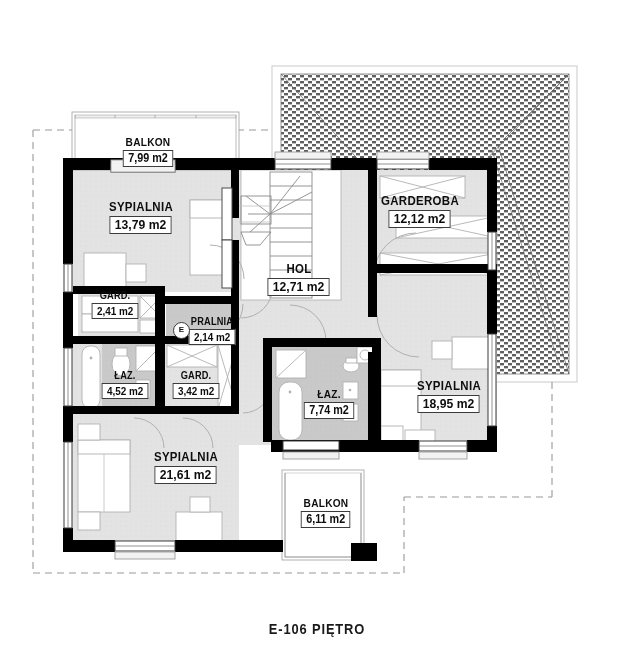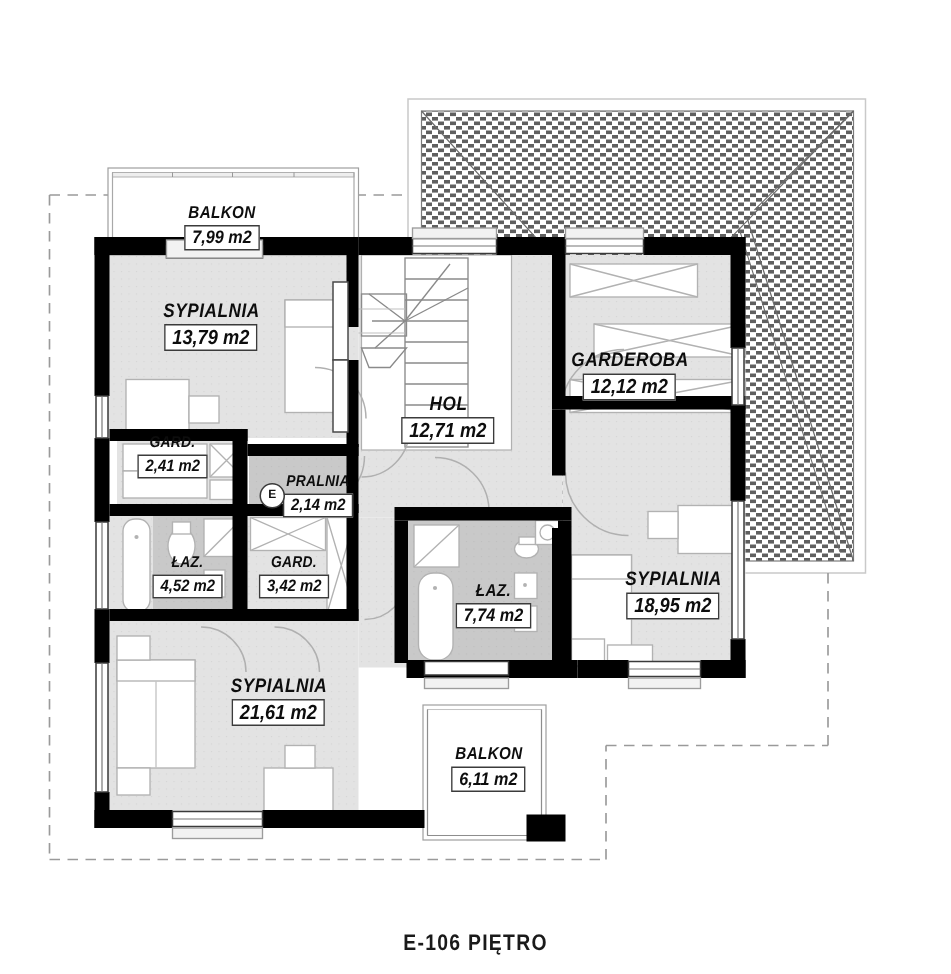--- a/index.html
+++ b/index.html
@@ -4,21 +4,21 @@
 <style>
   html,body{margin:0;padding:0;background:#ffffff;}
   body{font-family:"Liberation Sans",sans-serif;}
   #stage{position:relative;width:634px;height:649px;background:#ffffff;overflow:hidden;}
   #plan{position:absolute;left:0;top:0;width:634px;height:649px;}
   #title{
     position:absolute;left:0;top:620px;width:634px;text-align:center;
     font-family:"Liberation Sans",sans-serif;font-size:15px;font-weight:700;
     letter-spacing:1px;color:#1a1a1a;transform:scaleX(.86);transform-origin:center;
   }
-  .lbl{position:absolute;text-align:center;pointer-events:none;font-style:italic;}
+  .lbl{position:absolute;text-align:center;pointer-events:none;}
   .lbl .nm{
     font-family:"Liberation Sans",sans-serif;font-weight:700;color:#0d0d0d;
     line-height:1.05;white-space:nowrap;display:block;transform:scaleX(.88);
   }
   .lbl .ar{
     display:inline-block;margin-top:2px;padding:1px 5px 1px 5px;
     border:1px solid #3b3b3b;background:#ffffff;
     font-family:"Liberation Sans",sans-serif;font-weight:700;color:#0d0d0d;
     line-height:1.1;white-space:nowrap;transform:scaleX(.9);
   }
@@ -350,21 +350,21 @@
   <div class="lbl mid" style="left:284px;top:388px;width:90px;">
     <span class="nm">ŁAZ.</span>
     <span class="ar">7,74 m2</span>
   </div>
 
   <div class="lbl mid" style="left:281px;top:497px;width:90px;">
     <span class="nm">BALKON</span>
     <span class="ar">6,11 m2</span>
   </div>
 
-  <div class="lbl big" style="left:360px;top:194px;width:120px;margin-top:39px;">
+  <div class="lbl big" style="left:360px;top:194px;width:120px;">
     <span class="nm">GARDEROBA</span>
     <span class="ar">12,12 m2</span>
   </div>
 
   <div class="lbl big" style="left:389px;top:379px;width:120px;">
     <span class="nm">SYPIALNIA</span>
     <span class="ar">18,95 m2</span>
   </div>
 
   <div style="position:absolute;left:173px;top:322px;width:15px;height:15px;border:1px solid #3a3a3a;border-radius:50%;background:#ffffff;font-size:8px;font-weight:700;line-height:14px;text-align:center;color:#111;">

